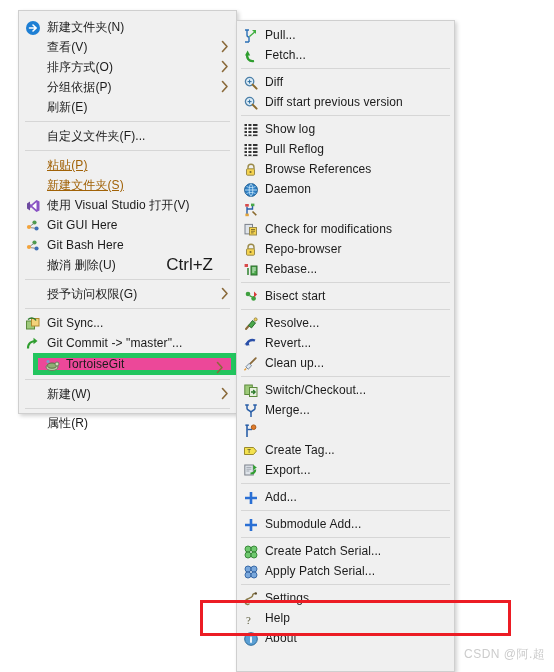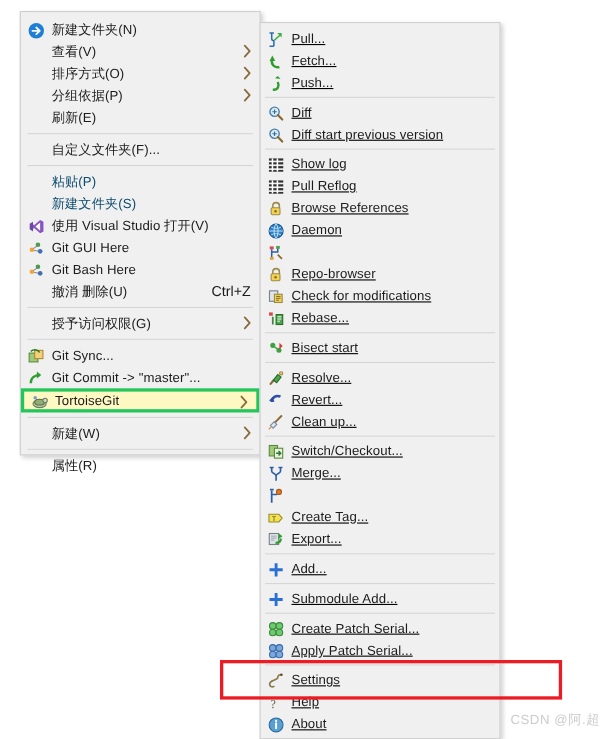--- a/index.html
+++ b/index.html
@@ -33,21 +33,20 @@
     width: 219px;
     height: 404px;
     padding-top: 6px;
   }
   .menu.sub {
     left: 236px;
     top: 20px;
     width: 219px;
     height: 652px;
     padding-top: 4px;
-    text-decoration: underline;
   }
 
   .row {
     position: relative;
     display: flex;
     align-items: center;
     height: 20px;
     padding: 0 4px 0 4px;
     box-sizing: border-box;
     cursor: default;
@@ -62,30 +61,31 @@
     margin-right: 4px;
   }
   .row .label {
     font-size: 12px;
     color: #1b1b1b;
     line-height: 20px;
     letter-spacing: 0.1px;
   }
   .row .accel {
     position: absolute;
-    right: 8px;
-    font-size: 13px;
+    right: 23px;
+    font-size: 17px;
     color: #1b1b1b;
     line-height: 20px;
   }
-  .row.disabled .label { color: #0c4a6e; }
+  .row.disabled .label { color: #a16207; text-decoration: underline; }
   .row.highlight {
-    background: #fef9c3;
-    border: 3px solid #22c55e;
+    background: #ec4899;
+    border: 5px solid #22c55e;
     height: 22px;
+    margin-left: 14px;
   }
 
   .sep {
     height: 1px;
     background: #d6d6d6;
     margin: 4px 6px 4px 6px;
   }
   .menu.sub .sep { margin: 3px 4px 3px 4px; }
 
   
@@ -299,29 +299,20 @@
       </div>
       <div class="row">
         <span class="ico">
           <svg width="16" height="16" viewBox="0 0 16 16">
             <path d="M11 13c-5 1-8-3-6.5-7.5" stroke="#2f9e2f" stroke-width="2.2" fill="none"></path>
             <path d="M2 7.5l2.6-5 2.6 5z" fill="#2f9e2f"></path>
           </svg>
         </span>
         <span class="label">Fetch...</span>
       </div>
-      <div class="row">
-        <span class="ico">
-          <svg width="16" height="16" viewBox="0 0 16 16">
-            <path d="M5 13.5c5 .5 6-3.5 4.5-7" stroke="#2f9e2f" stroke-width="2.2" fill="none"></path>
-            <path d="M7 3.2l2.6-2.2L12 3.8z" fill="#2f9e2f"></path>
-          </svg>
-        </span>
-        <span class="label">Push...</span>
-      </div>
       <div class="sep"></div>
       <div class="row">
         <span class="ico">
           <svg width="16" height="16" viewBox="0 0 16 16">
             <circle cx="6.6" cy="6.6" r="4.2" fill="#dcecf7" stroke="#4b7fa8" stroke-width="1.3"></circle>
             <path d="M9.6 9.6l4 4" stroke="#8a6a2e" stroke-width="2" stroke-linecap="round"></path>
             <path d="M4.6 6.6h4M6.6 4.6v4" stroke="#2f6f9e" stroke-width="1"></path>
           </svg>
         </span>
         <span class="label">Diff</span>
@@ -390,36 +381,36 @@
             <rect x="2.2" y="2" width="3.6" height="2.6" fill="#d84a4a"></rect>
             <rect x="8" y="1.6" width="3.4" height="2.6" fill="#4aa84a"></rect>
             <rect x="2.4" y="11.6" width="3.4" height="2.6" fill="#e0a33c"></rect>
             <path d="M9.5 9.5l3.8 3.8" stroke="#8a6a2e" stroke-width="1.6"></path>
           </svg>
         </span>
       </div>
       <div class="row">
         <span class="ico">
           <svg width="16" height="16" viewBox="0 0 16 16">
+            <rect x="2" y="2.4" width="7.5" height="9.5" fill="#dfe4ea" stroke="#7a808a"></rect>
+            <rect x="6.5" y="5.5" width="7" height="7.5" fill="#f4d24f" stroke="#9a8a4a"></rect>
+            <path d="M8 7.5h4M8 9.2h4M8 10.9h2.6" stroke="#7a6a2a" stroke-width=".9"></path>
+          </svg>
+        </span>
+        <span class="label">Check for modifications</span>
+      </div>
+      <div class="row">
+        <span class="ico">
+          <svg width="16" height="16" viewBox="0 0 16 16">
             <path d="M5 7V5.2a3 3 0 016 0V7" stroke="#9a8a4a" stroke-width="1.4" fill="none"></path>
             <rect x="3.5" y="6.8" width="8" height="6.4" rx="1" fill="#f4d24f" stroke="#9a8a4a"></rect>
             <circle cx="7.5" cy="10" r="1.1" fill="#7a6a2a"></circle>
           </svg>
         </span>
         <span class="label">Repo-browser</span>
-      </div>
-      <div class="row">
-        <span class="ico">
-          <svg width="16" height="16" viewBox="0 0 16 16">
-            <rect x="2" y="2.4" width="7.5" height="9.5" fill="#dfe4ea" stroke="#7a808a"></rect>
-            <rect x="6.5" y="5.5" width="7" height="7.5" fill="#f4d24f" stroke="#9a8a4a"></rect>
-            <path d="M8 7.5h4M8 9.2h4M8 10.9h2.6" stroke="#7a6a2a" stroke-width=".9"></path>
-          </svg>
-        </span>
-        <span class="label">Check for modifications</span>
       </div>
       <div class="row">
         <span class="ico">
           <svg width="16" height="16" viewBox="0 0 16 16">
             <path d="M5 13V6" stroke="#3a8a3a" stroke-width="1.6" fill="none"></path>
             <rect x="1.6" y="2" width="3.4" height="3" fill="#d84a4a"></rect>
             <rect x="8" y="4" width="6" height="9" fill="#4aa84a" stroke="#2a6a2a"></rect>
             <path d="M9.2 6h3.6M9.2 8h3.6M9.2 10h2.2" stroke="#fff" stroke-width=".9"></path>
           </svg>
         </span>

